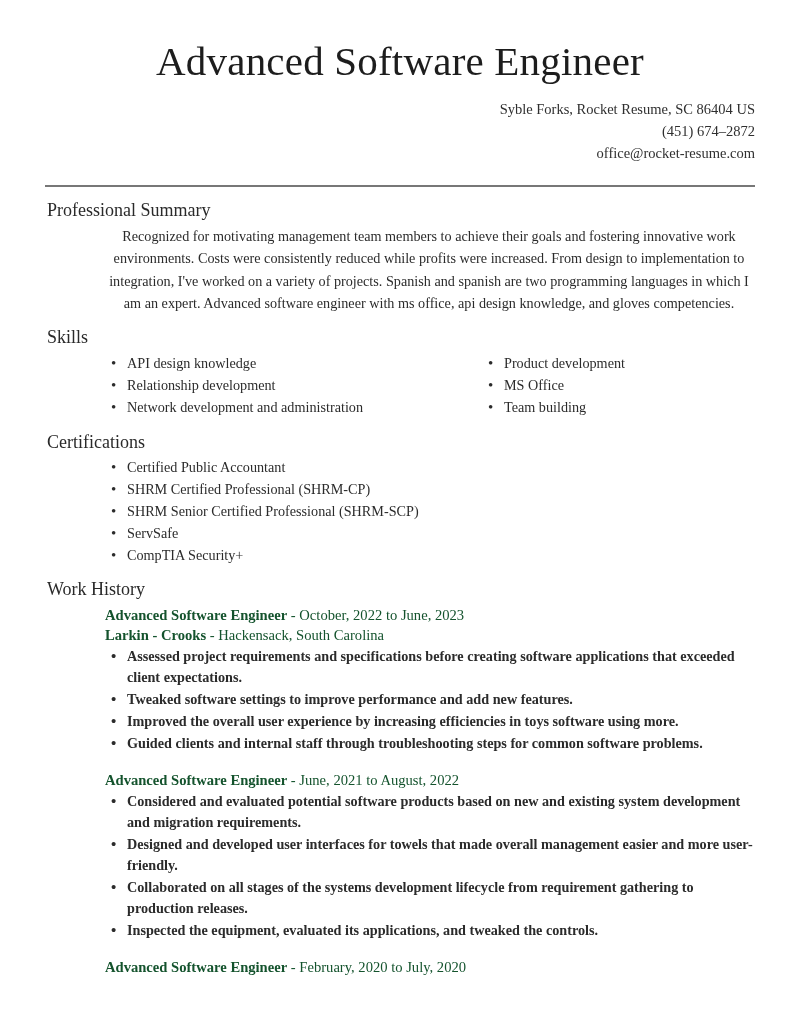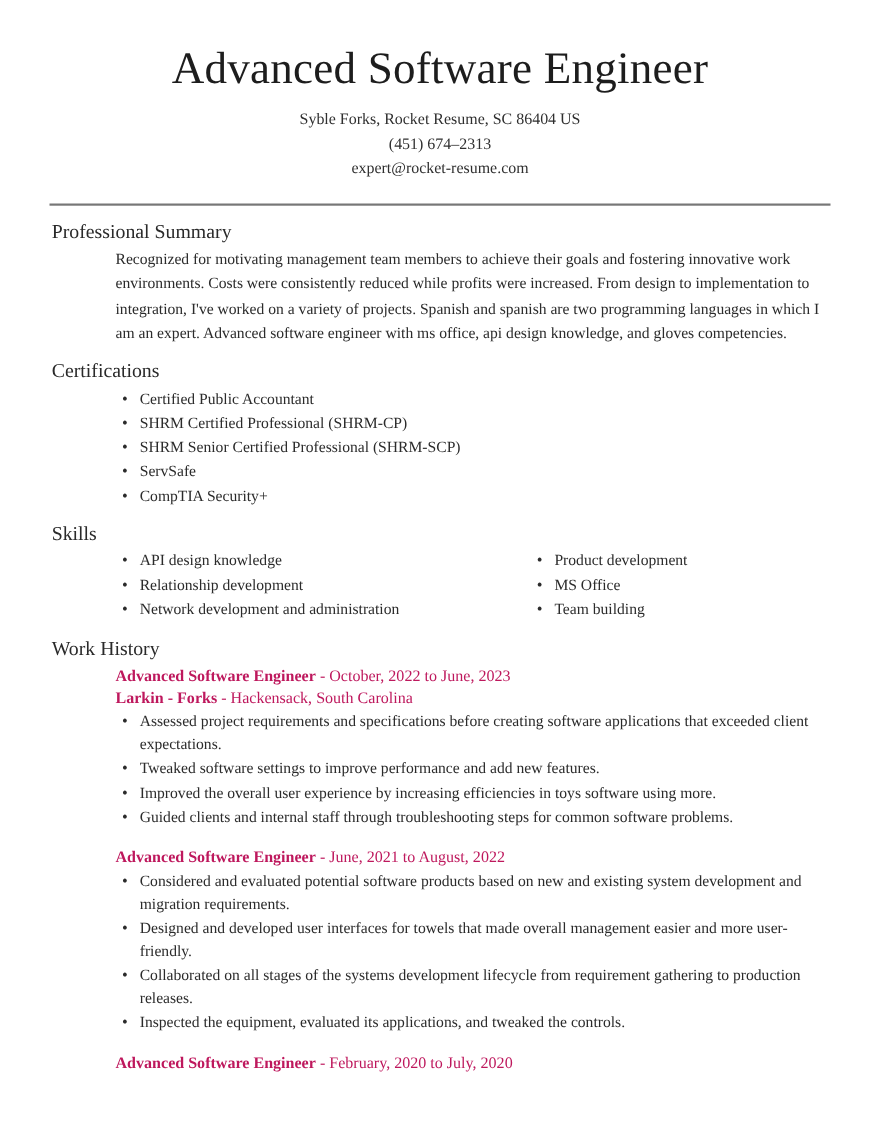--- a/index.html
+++ b/index.html
@@ -26,21 +26,21 @@
     text-align: center;
     font-size: 41px;
     font-weight: normal;
     letter-spacing: 0.2px;
     color: #1d1d1d;
     margin: 0;
     padding-top: 38px;
     line-height: 1.15;
   }
   .contact-block {
-    text-align: center;
+    text-align: right;
     margin-top: 13px;
   }
   .contact-line {
     font-size: 14.5px;
     color: #2f2f2f;
     line-height: 1.52;
   }
   .header-rule {
     border: 0;
     border-top: 2px solid #777777;
@@ -52,20 +52,21 @@
   }
   .section-heading {
     font-size: 18px;
     font-weight: normal;
     color: #2a2a2a;
     margin: 0 0 2px 2px;
     line-height: 1.3;
   }
   .section-body {
     padding-left: 60px;
+    text-align: center;
   }
   .summary-text {
     font-size: 14.2px;
     line-height: 1.58;
     color: #2b2b2b;
     margin: 0;
     padding-right: 2px;
   }
   
   ul.bullets {
@@ -111,100 +112,101 @@
   .work-body {
     padding-left: 60px;
     margin-top: 3px;
   }
   .job {
     margin-bottom: 16px;
   }
   .job-line {
     font-size: 14.6px;
     line-height: 1.42;
-    color: #be185d;
+    color: #14532d;
   }
   .job-line .strong {
     font-weight: bold;
   }
   .job-line .sep {
     font-weight: normal;
   }
   .job-bullets {
     margin-top: 7px;
   }
   .job-bullets li {
     margin-bottom: 2px;
+    font-weight: bold;
   }
 </style>
 </head>
 <body>
 
 <div class="page">
 
   <h1 class="resume-title">Advanced Software Engineer</h1>
 
   <div class="contact-block">
     <div class="contact-line">Syble Forks, Rocket Resume, SC 86404 US</div>
-    <div class="contact-line">(451) 674–2313</div>
-    <div class="contact-line">expert@rocket-resume.com</div>
+    <div class="contact-line">(451) 674–2872</div>
+    <div class="contact-line">office@rocket-resume.com</div>
   </div>
 
   <hr class="header-rule">
 
   <div class="section">
     <h2 class="section-heading">Professional Summary</h2>
     <div class="section-body">
       <p class="summary-text">Recognized for motivating management team members to achieve their goals and fostering innovative work environments. Costs were consistently reduced while profits were increased. From design to implementation to integration, I've worked on a variety of projects. Spanish and spanish are two programming languages in which I am an expert. Advanced software engineer with ms office, api design knowledge, and gloves competencies.</p>
+    </div>
+  </div>
+
+  <div class="section">
+    <h2 class="section-heading">Skills</h2>
+    <div class="skills-columns">
+      <div class="skills-col left">
+        <ul class="bullets">
+          <li>API design knowledge</li>
+          <li>Relationship development</li>
+          <li>Network development and administration</li>
+        </ul>
+      </div>
+      <div class="skills-col right">
+        <ul class="bullets">
+          <li>Product development</li>
+          <li>MS Office</li>
+          <li>Team building</li>
+        </ul>
+      </div>
     </div>
   </div>
 
   <div class="section">
     <h2 class="section-heading">Certifications</h2>
     <div class="certs-body">
       <ul class="bullets">
         <li>Certified Public Accountant</li>
         <li>SHRM Certified Professional (SHRM-CP)</li>
         <li>SHRM Senior Certified Professional (SHRM-SCP)</li>
         <li>ServSafe</li>
         <li>CompTIA Security+</li>
       </ul>
     </div>
   </div>
 
   <div class="section">
-    <h2 class="section-heading">Skills</h2>
-    <div class="skills-columns">
-      <div class="skills-col left">
-        <ul class="bullets">
-          <li>API design knowledge</li>
-          <li>Relationship development</li>
-          <li>Network development and administration</li>
-        </ul>
-      </div>
-      <div class="skills-col right">
-        <ul class="bullets">
-          <li>Product development</li>
-          <li>MS Office</li>
-          <li>Team building</li>
-        </ul>
-      </div>
-    </div>
-  </div>
-
-  <div class="section">
     <h2 class="section-heading">Work History</h2>
     <div class="work-body">
 
       <div class="job">
         <div class="job-line">
           <span class="strong">Advanced Software Engineer</span><span class="sep"> - </span><span>October, 2022 to June, 2023</span>
         </div>
         <div class="job-line">
-          <span class="strong">Larkin - Forks</span><span class="sep"> - </span><span>Hackensack, South Carolina</span>
+          <span class="strong">Larkin - Crooks</span><span class="sep"> - </span><span>Hackensack, South Carolina</span>
         </div>
         <ul class="bullets job-bullets">
           <li>Assessed project requirements and specifications before creating software applications that exceeded client expectations.</li>
           <li>Tweaked software settings to improve performance and add new features.</li>
           <li>Improved the overall user experience by increasing efficiencies in toys software using more.</li>
           <li>Guided clients and internal staff through troubleshooting steps for common software problems.</li>
         </ul>
       </div>
 
       <div class="job">

